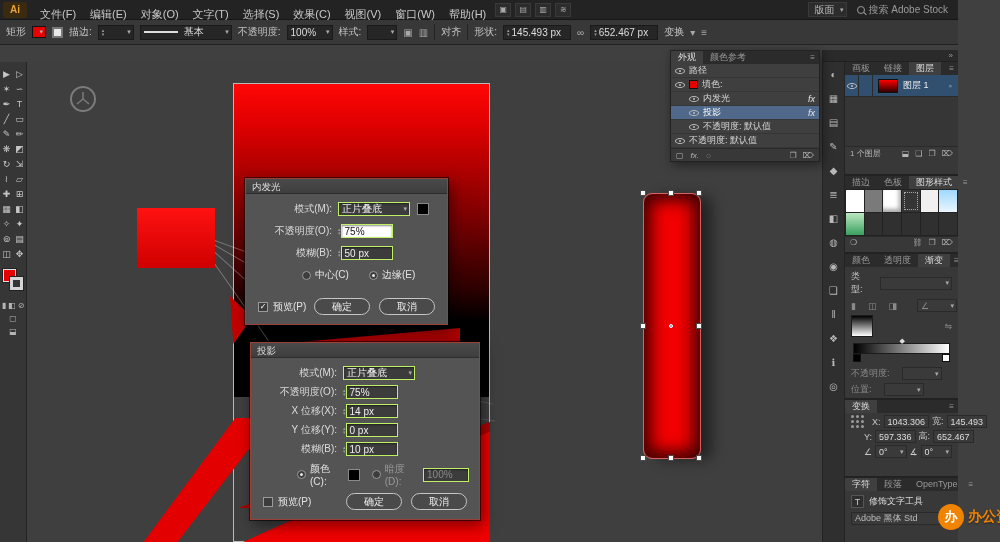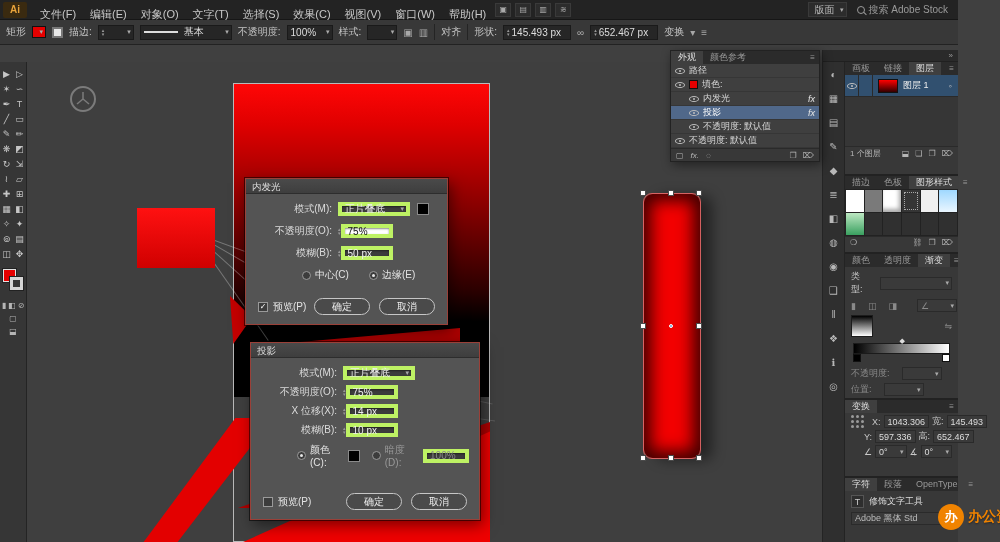--- a/index.html
+++ b/index.html
@@ -61,21 +61,21 @@
   .barbox{position:absolute;left:616px;top:131px;width:58px;height:266px;border:1px solid rgba(255,110,110,.8);border-radius:9px;}
   .hd{position:absolute;width:6px;height:6px;background:#fff;border:1px solid #4a4a4a;z-index:6;}
   .ctr{position:absolute;width:4px;height:4px;background:#5b9bd5;border:1px solid #fff;border-radius:50%;z-index:6;}
   .clogo{position:absolute;left:43px;top:24px;width:26px;height:26px;border:2px solid #8f8f8f;border-radius:50%;opacity:.75;display:flex;align-items:center;justify-content:center;}
 
   
   .dialog{position:absolute;background:#545454;border:1px solid #9a4038;box-shadow:0 0 0 1px rgba(0,0,0,.55),3px 5px 14px rgba(0,0,0,.5);color:#e4e4e4;z-index:20;}
   .dlg-title{height:15px;background:linear-gradient(#4a4a4a,#3e3e3e);border-bottom:1px solid #2d2d2d;padding:0 6px;line-height:15px;font-size:9.5px;color:#ddd;}
   .dlg-row{display:flex;align-items:center;margin:8px 10px 0 10px;}
   .dlg-label{width:76px;text-align:right;margin-right:6px;white-space:nowrap;color:#dcdcdc;}
-  .inp{height:14px;background:#3c3c3c;border:4px solid #bef264;box-shadow:inset 0 1px 2px rgba(0,0,0,.45);color:#eee;padding:0 3px;display:inline-flex;align-items:center;min-width:46px;}
+  .inp{height:14px;background:#3c3c3c;border:1px solid #bef264;box-shadow:inset 0 1px 2px rgba(0,0,0,.45);color:#eee;padding:0 3px;display:inline-flex;align-items:center;min-width:46px;}
   .inp.lit{background:#fff;color:#111;}
   .inp.dis{color:#8a8a8a;}
   .blk{width:12px;height:12px;background:#000;border:1px solid #8a8a8a;margin-left:7px;}
   .radio{width:9px;height:9px;border-radius:50%;border:1px solid #9a9a9a;background:#3c3c3c;margin-right:4px;position:relative;flex:none;}
   .radio.sel::after{content:"";position:absolute;inset:2px;background:#e6e6e6;border-radius:50%;}
   .check{width:10px;height:10px;border:1px solid #9a9a9a;background:#3c3c3c;margin-right:5px;display:inline-flex;align-items:center;justify-content:center;font-size:8px;color:#fff;flex:none;}
   .btn{min-width:56px;height:17px;border:1px solid #c6c6c6;border-radius:9px;background:#4a4a4a;color:#ececec;display:inline-flex;align-items:center;justify-content:center;font-size:10px;}
   .dlg-bottom{position:absolute;left:12px;right:12px;bottom:9px;display:flex;align-items:center;}
   .dlg-actions{margin-left:auto;display:flex;gap:9px;}
 
@@ -389,20 +389,28 @@
     </div>
     <div class="dlg-row" style="margin-top:5px;">
       <span class="dlg-label">X 位移(X):</span>
       <span class="spin">
           <i>▴</i>
           <i>▾</i>
         </span>
       <span class="inp" style="width:52px;">14 px</span>
     </div>
     <div class="dlg-row" style="margin-top:5px;">
+      <span class="dlg-label">Y 位移(Y):</span>
+      <span class="spin">
+          <i>▴</i>
+          <i>▾</i>
+        </span>
+      <span class="inp" style="width:52px;">0 px</span>
+    </div>
+    <div class="dlg-row" style="margin-top:5px;">
       <span class="dlg-label">模糊(B):</span>
       <span class="spin">
           <i>▴</i>
           <i>▾</i>
         </span>
       <span class="inp" style="width:52px;">10 px</span>
     </div>
     <div class="dlg-row" style="margin-top:6px;margin-left:46px;">
       <span style="display:inline-flex;align-items:center;">
           <i class="radio sel"></i>

